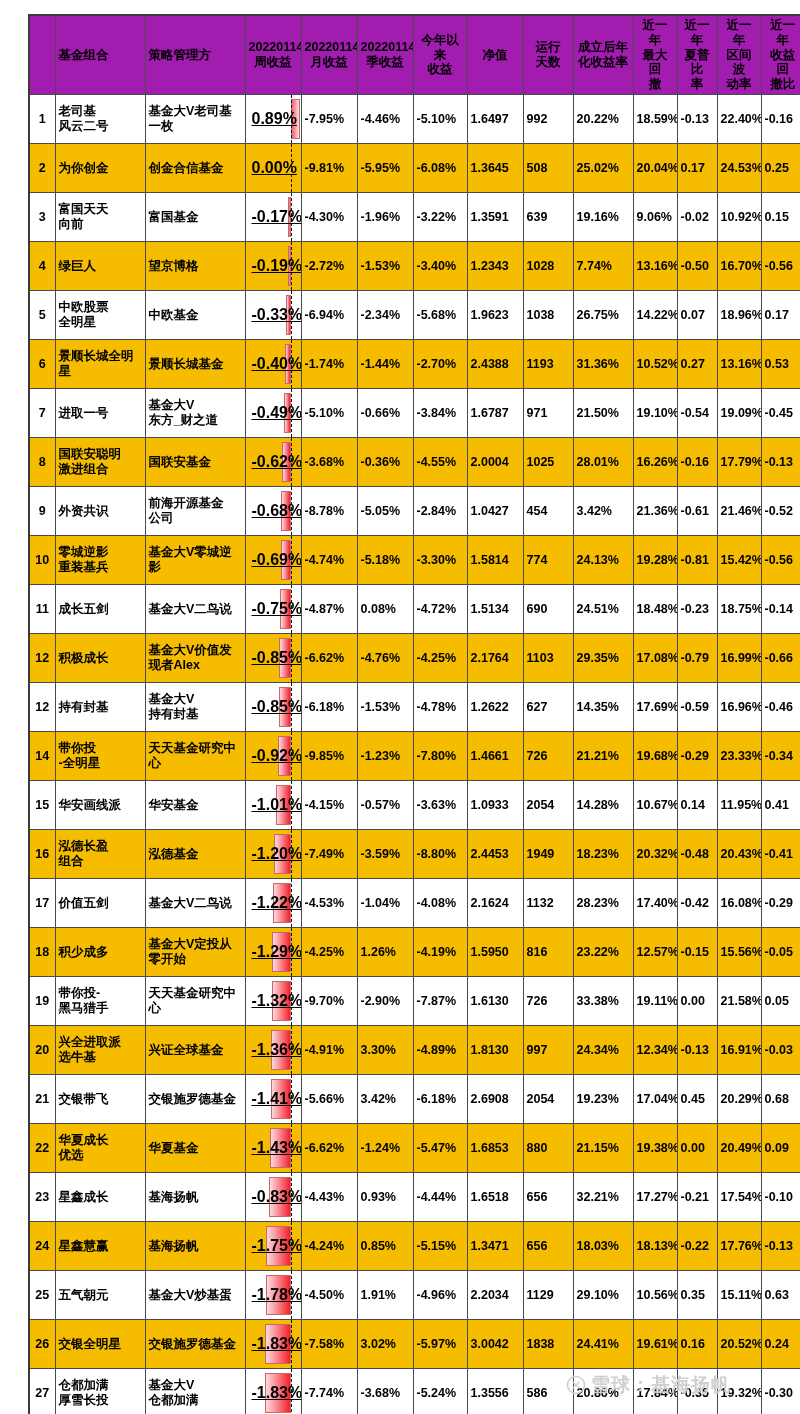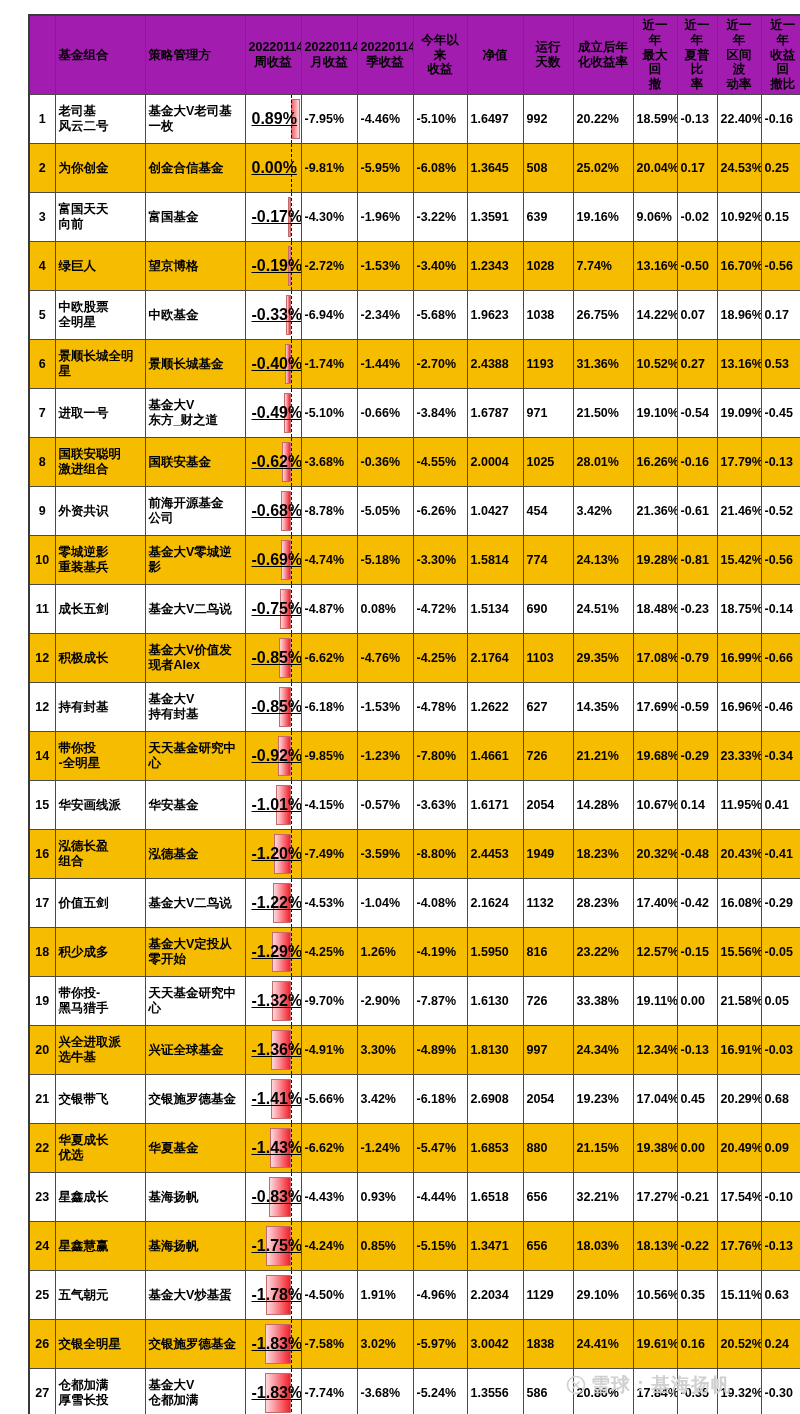--- a/index.html
+++ b/index.html
@@ -319,21 +319,21 @@
           <td class="mgr">前海开源基金<br>公司</td>
           <td class="bar">
             <div class="barwrap">
               <div class="bseg neg" style="right: 18%; width: 17.425%;"></div>
               <div class="axis" style="left: 82%;"></div>
             </div>
             <span class="blabel">-0.68%</span>
           </td>
           <td class="num">-8.78%</td>
           <td class="num">-5.05%</td>
-          <td class="num">-6.26%</td>
+          <td class="num">-2.84%</td>
           <td class="num">1.0427</td>
           <td class="num">454</td>
           <td class="num">3.42%</td>
           <td class="num">21.36%</td>
           <td class="num">-0.61</td>
           <td class="num">21.46%</td>
           <td class="num">-0.52</td>
         </tr>
         <tr class="alt">
           <td class="idx">10</td>
@@ -452,21 +452,21 @@
           <td class="bar">
             <div class="barwrap">
               <div class="bseg neg" style="right: 18%; width: 25.8812%;"></div>
               <div class="axis" style="left: 82%;"></div>
             </div>
             <span class="blabel">-1.01%</span>
           </td>
           <td class="num">-4.15%</td>
           <td class="num">-0.57%</td>
           <td class="num">-3.63%</td>
-          <td class="num">1.6171</td>
+          <td class="num">1.0933</td>
           <td class="num">2054</td>
           <td class="num">14.28%</td>
           <td class="num">10.67%</td>
           <td class="num">0.14</td>
           <td class="num">11.95%</td>
           <td class="num">0.41</td>
         </tr>
         <tr class="alt">
           <td class="idx">16</td>
           <td class="nm">泓德长盈<br>组合</td>

